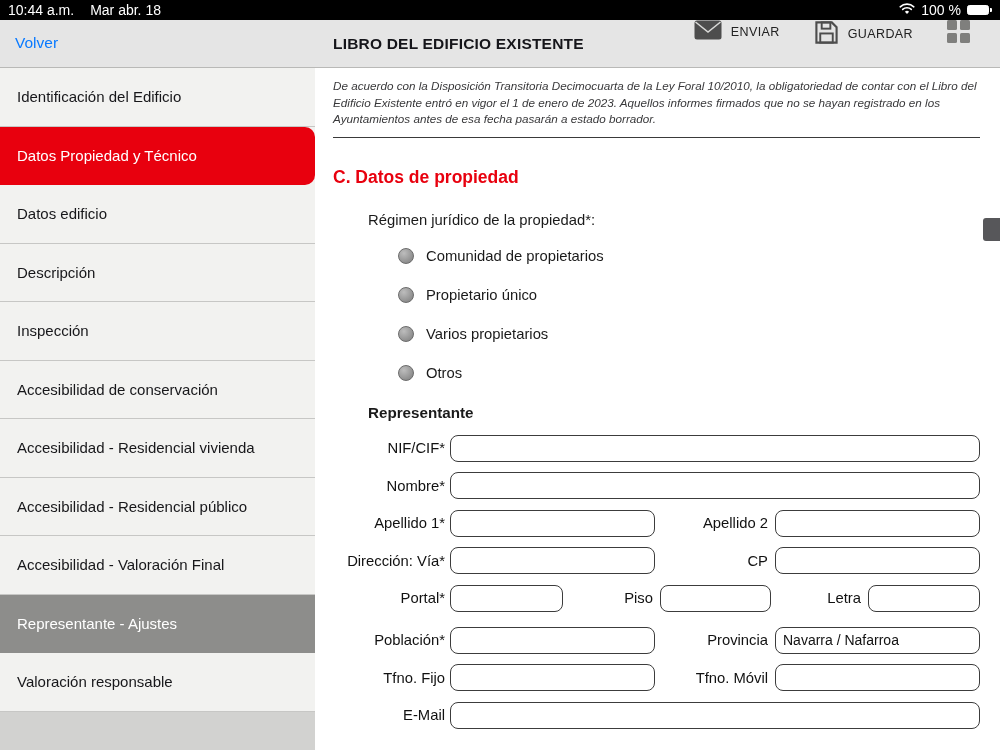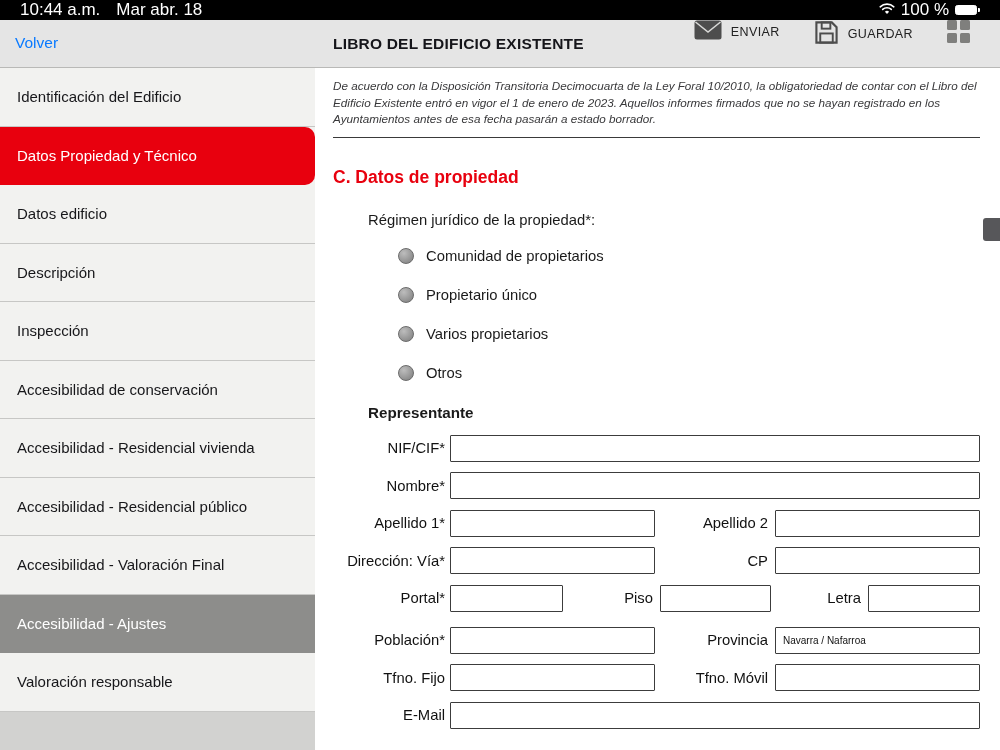--- a/index.html
+++ b/index.html
@@ -2,21 +2,21 @@
 <html><head>
 <meta charset="utf-8">
 <style>
   * { margin:0; padding:0; box-sizing:border-box; }
   html,body { width:1000px; height:750px; overflow:hidden; background:#fff;
               font-family:"Liberation Sans", sans-serif; color:#1a1a1a; }
 
   
   .status-bar { position:absolute; top:0; left:0; width:1000px; height:20px;
                 background:#000; color:#fff; display:flex; align-items:center;
-                justify-content:space-between; padding:0 20px; font-size:17px; }
+                justify-content:space-between; padding:0 8px; font-size:14px; }
   .sb-left { display:flex; gap:16px; }
   .sb-right { display:flex; align-items:center; gap:6px; }
   .battery-body { width:22px; height:10px; border:1px solid #fff; border-radius:2.5px;
                   position:relative; background:#fff; }
   .battery-nub { width:2px; height:4px; background:#fff; border-radius:0 1px 1px 0; margin-left:1px; }
   .battery-wrap { display:flex; align-items:center; }
 
   
   .app-header { position:absolute; top:20px; left:0; width:1000px; height:48px;
                 background:#e5e5e5; border-bottom:1px solid #b9b9b7; }
@@ -54,22 +54,22 @@
   .radio-circle { width:16px; height:16px; border-radius:50%;
                   background:radial-gradient(circle at 35% 30%, #bdbdbd, #7c7c7c);
                   border:1px solid #6b6b6b; flex:0 0 16px; cursor:pointer; }
   .radio-label { font-size:14.8px; }
   .rep-title { font-weight:bold; font-size:15.2px; margin-left:35px; margin-top:18px;
                margin-bottom:14px; }
   .row { display:flex; align-items:center; margin-bottom:10.5px; }
   .lbl { font-size:14.8px; color:#111; text-align:right; white-space:nowrap; }
   .c1 { width:117px; padding-right:5px; flex:0 0 117px; }
   .mid { flex:1; padding-right:7px; }
-  .in { border:1px solid #3c3c3c; border-radius:1px; height:27px; background:#fff;
-        font-size:10px; padding:0 7px; font-family:inherit; color:#111; outline:none; }
+  .in { border:1px solid #3c3c3c; border-radius:8px; height:27px; background:#fff;
+        font-size:14px; padding:0 7px; font-family:inherit; color:#111; outline:none; }
   .full { flex:1; }
   .w205 { width:205px; flex:0 0 205px; }
   .w113 { width:113px; flex:0 0 113px; }
   .w111 { width:111px; flex:0 0 111px; }
   .w112 { width:112px; flex:0 0 112px; }
 
   
   .scroll-thumb { position:absolute; right:0; top:218px; width:17px; height:23px;
                   background:#57575a; border-radius:3px 0 0 3px; }
 </style>
@@ -132,21 +132,21 @@
 <div class="sidebar">
   <div class="side-item">Identificación del Edificio</div>
   <div class="side-item selected">Datos Propiedad y Técnico</div>
   <div class="side-item">Datos edificio</div>
   <div class="side-item">Descripción</div>
   <div class="side-item">Inspección</div>
   <div class="side-item">Accesibilidad de conservación</div>
   <div class="side-item">Accesibilidad - Residencial vivienda</div>
   <div class="side-item">Accesibilidad - Residencial público</div>
   <div class="side-item">Accesibilidad - Valoración Final</div>
-  <div class="side-item active-gray">Accesibilidad - Ajustes</div>
+  <div class="side-item active-gray">Representante - Ajustes</div>
   <div class="side-item">Valoración responsable</div>
   <div class="sidebar-footer"></div>
 </div>
 
 <div class="main">
   <div class="notice">De acuerdo con la Disposición Transitoria Decimocuarta de la Ley Foral 10/2010, la obligatoriedad de contar con el Libro del Edificio Existente entró en vigor el 1 de enero de 2023. Aquellos informes firmados que no se hayan registrado en los Ayuntamientos antes de esa fecha pasarán a estado borrador.</div>
 
   <div class="section-title">C. Datos de propiedad</div>
 
   <div class="regimen-label">Régimen jurídico de la propiedad*:</div>

